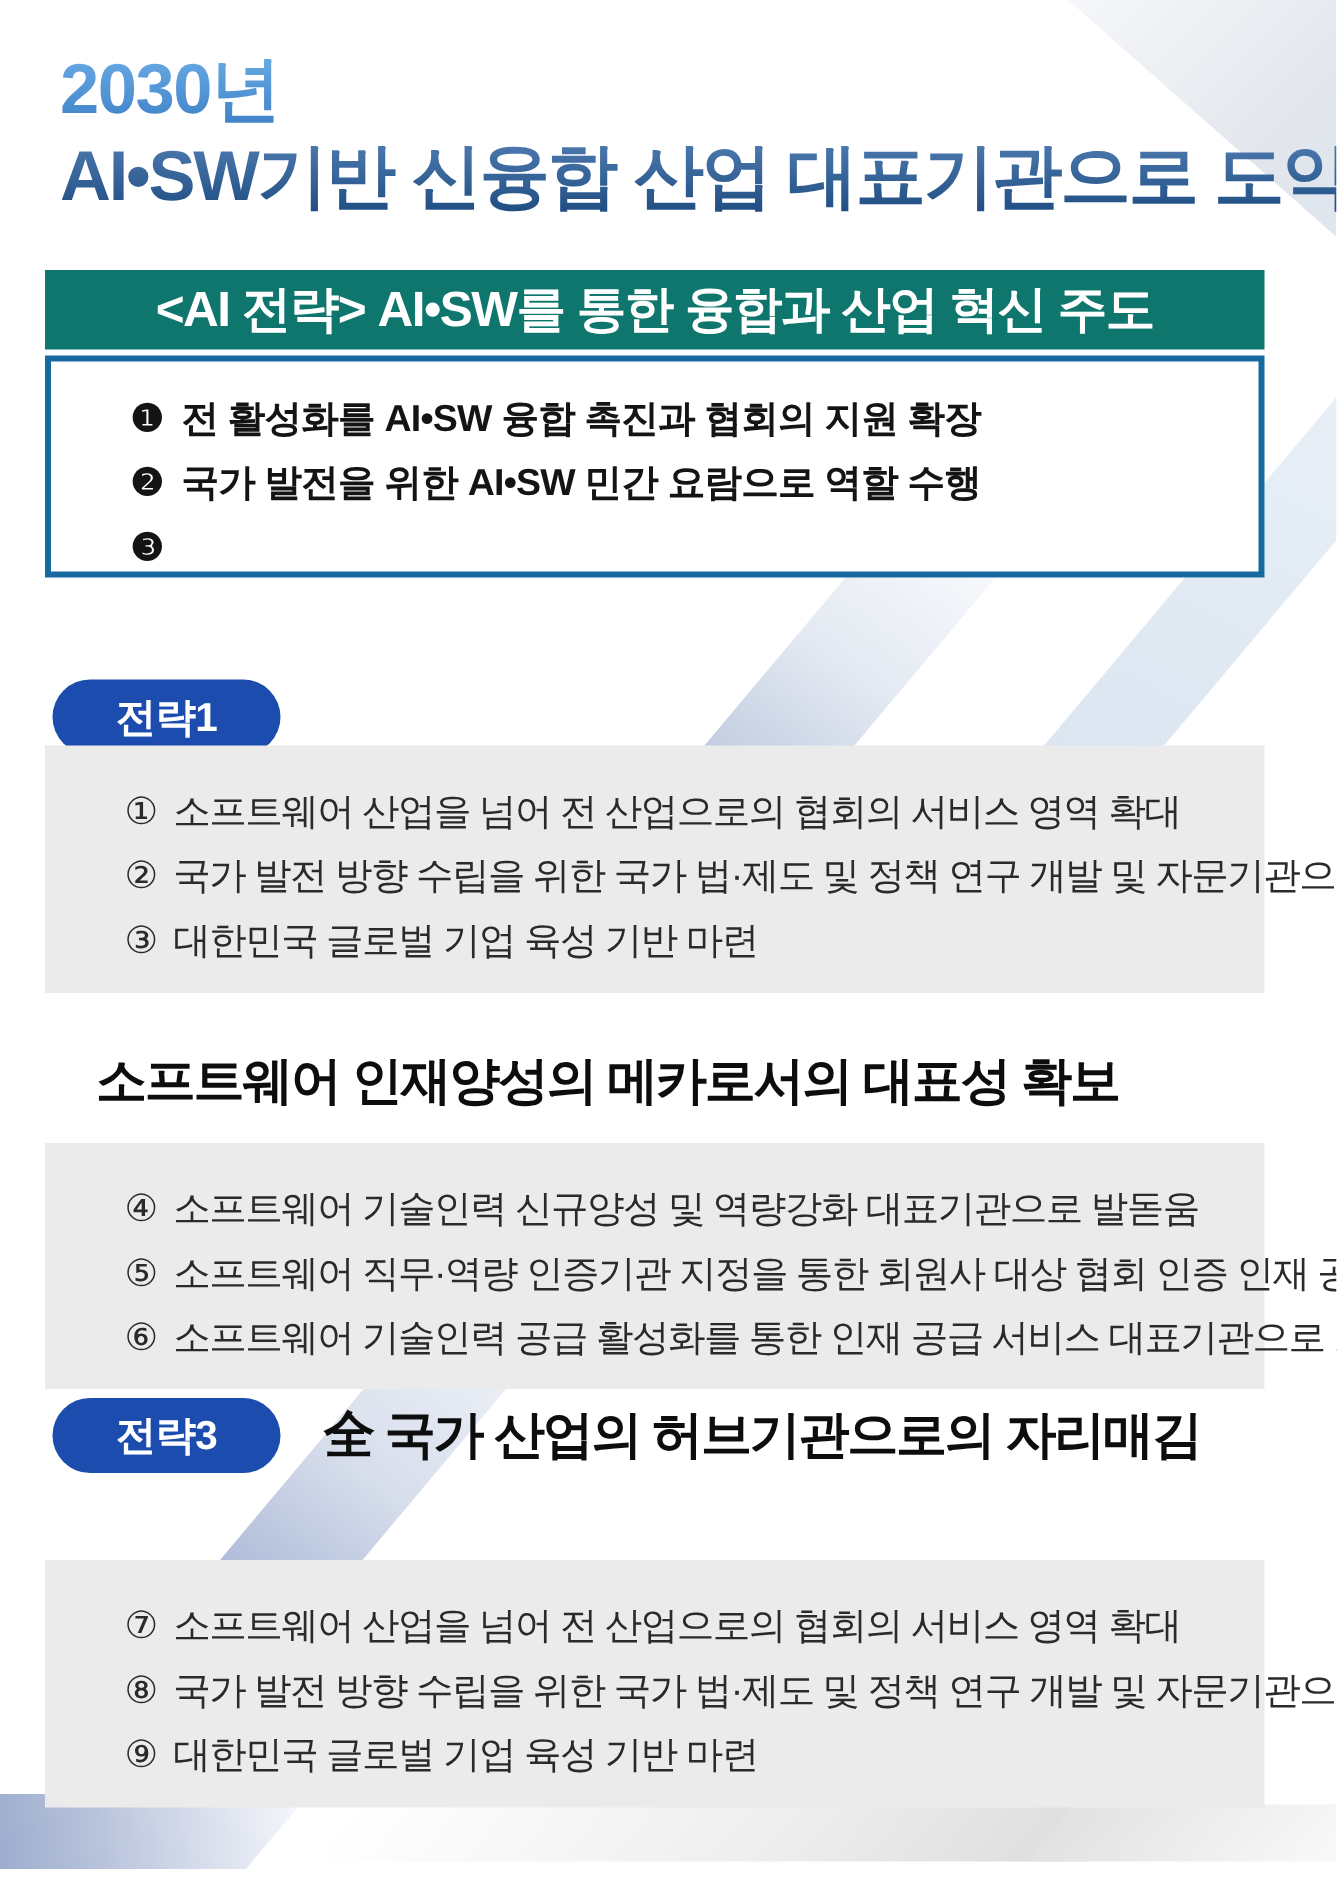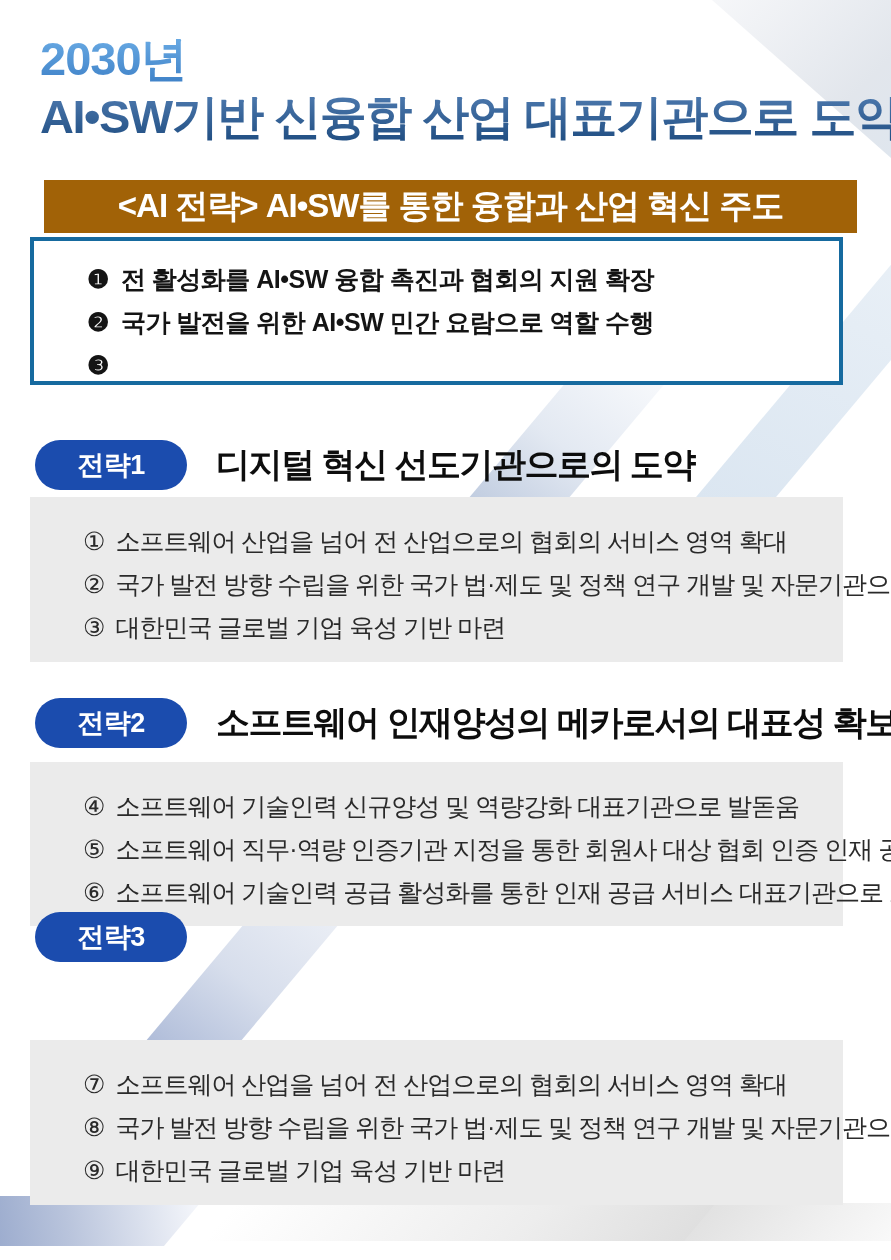--- a/index.html
+++ b/index.html
@@ -65,45 +65,45 @@
   }
   .title-line2 {
     font-size: 47px; font-weight: 800; letter-spacing: -1.5px; line-height: 58px;
     background: linear-gradient(180deg, #537fb4 0%, #1c4a7e 100%);
     -webkit-background-clip: text; background-clip: text;
     -webkit-text-fill-color: transparent; color: transparent;
     width: max-content;
   }
 
   .banner {
-    position: absolute; left: 44px; top: 180px; width: 813px; height: 53px;
-    background: #a16207;
+    position: absolute; left: 30px; top: 180px; width: 813px; height: 53px;
+    background: #0f766e;
     display: flex; align-items: center; justify-content: center;
     color: #ffffff; font-size: 33px; font-weight: 800; letter-spacing: -1px;
   }
 
   .goals-box {
     position: absolute; left: 30px; top: 237px; width: 813px; height: 148px;
     background: #ffffff; border: 4px solid #166a9f;
     padding: 17px 20px 0 53px;
   }
   .goal-item {
     display: flex; align-items: baseline;
     font-size: 25px; font-weight: 700; color: #141414;
     line-height: 43px; letter-spacing: -0.5px; white-space: nowrap;
   }
   .goal-num { margin-right: 12px; }
 
   .strategy-row {
     position: absolute; left: 35px;
     display: flex; align-items: center;
   }
-  .strategy-row.row1 { top: 440px; }
+  .strategy-row.row1 { top: 453px; }
   .strategy-row.row2 { top: 698px; }
-  .strategy-row.row3 { top: 912px; }
+  .strategy-row.row3 { top: 932px; }
   .badge {
     width: 152px; height: 50px; border-radius: 26px;
     background: #1b4cae; color: #ffffff;
     display: flex; align-items: center; justify-content: center;
     font-size: 27px; font-weight: 700; letter-spacing: -0.5px;
     flex: 0 0 auto;
   }
   .strategy-heading {
     margin-left: 29px;
     font-size: 34px; font-weight: 800; color: #0d0d0d; letter-spacing: -1.5px;
@@ -158,58 +158,57 @@
         <span class="goal-num">❷</span>
         <span>국가 발전을 위한 AI•SW 민간 요람으로 역할 수행</span>
       </div>
       <div class="goal-item">
         <span class="goal-num">❸</span>
       </div>
     </div>
 
     <div class="strategy-row row1">
       <div class="badge">전략1</div>
-      <div class="strategy-heading">디지털 혁신 선도기관으로의 도약</div>
     </div>
     <div class="items-box box1">
       <div class="strat-item">
         <span class="strat-num">①</span>
         <span>소프트웨어 산업을 넘어 전 산업으로의 협회의 서비스 영역 확대</span>
       </div>
       <div class="strat-item">
         <span class="strat-num">②</span>
         <span>국가 발전 방향 수립을 위한 국가 법·제도 및 정책 연구 개발 및 자문기관으로 도약</span>
       </div>
       <div class="strat-item">
         <span class="strat-num">③</span>
         <span>대한민국 글로벌 기업 육성 기반 마련</span>
       </div>
     </div>
 
     <div class="strategy-row row2">
-      <div class="badge">전략2</div>
       <div class="strategy-heading">소프트웨어 인재양성의 메카로서의 대표성 확보</div>
     </div>
     <div class="items-box box2">
       <div class="strat-item">
         <span class="strat-num">④</span>
         <span>소프트웨어 기술인력 신규양성 및 역량강화 대표기관으로 발돋움</span>
       </div>
       <div class="strat-item">
         <span class="strat-num">⑤</span>
         <span>소프트웨어 직무·역량 인증기관 지정을 통한 회원사 대상 협회 인증 인재 공급</span>
       </div>
       <div class="strat-item">
         <span class="strat-num">⑥</span>
         <span>소프트웨어 기술인력 공급 활성화를 통한 인재 공급 서비스 대표기관으로 도약</span>
       </div>
     </div>
 
     <div class="strategy-row row3">
       <div class="badge">전략3</div>
+      <div class="strategy-heading">全 국가 산업의 허브기관으로의 자리매김</div>
     </div>
     <div class="items-box box3">
       <div class="strat-item">
         <span class="strat-num">⑦</span>
         <span>소프트웨어 산업을 넘어 전 산업으로의 협회의 서비스 영역 확대</span>
       </div>
       <div class="strat-item">
         <span class="strat-num">⑧</span>
         <span>국가 발전 방향 수립을 위한 국가 법·제도 및 정책 연구 개발 및 자문기관으로 도약</span>
       </div>

